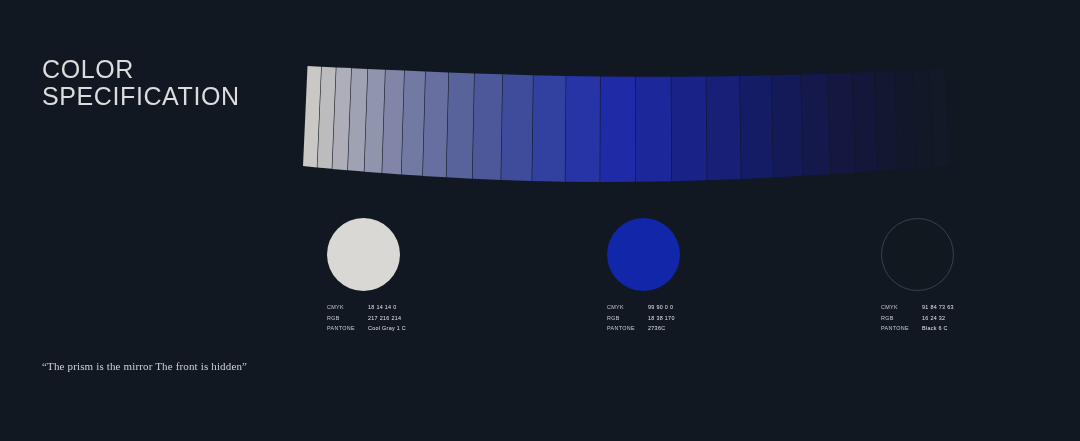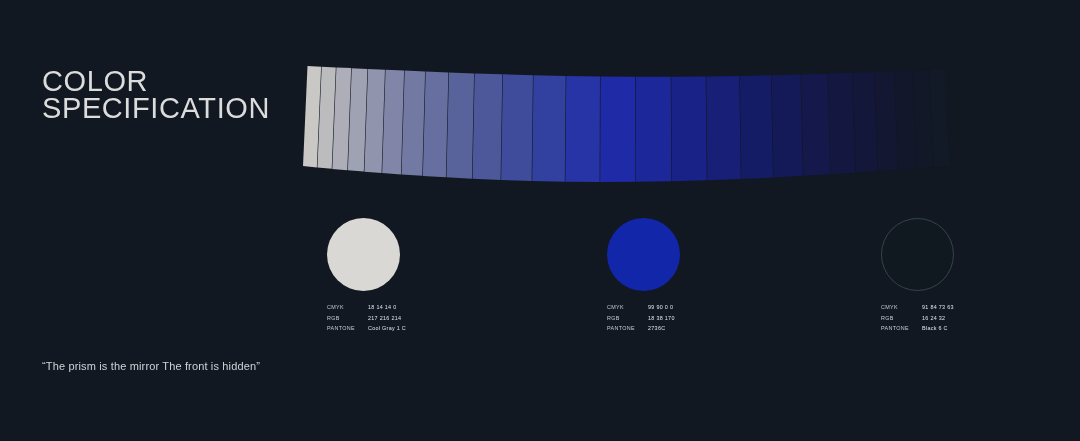--- a/index.html
+++ b/index.html
@@ -15,27 +15,26 @@
     overflow: hidden;
     position: relative;
     -webkit-font-smoothing: antialiased;
   }
 
   
   .page-title {
     position: absolute;
     left: 42px;
     top: 56px;
-    font-size: 29px;
+    font-size: 25px;
     line-height: 27px;
     letter-spacing: 0.6px;
     color: #dcdcdc;
     font-weight: 400;
     white-space: pre-line;
-    margin-top: 12px;
   }
 
   
   .fan {
     position: absolute;
     left: 296px;
     top: 52px;
     width: 668px;
     height: 140px;
   }
@@ -90,20 +89,21 @@
 
   
   .quote {
     position: absolute;
     left: 42px;
     top: 360px;
     font-size: 11px;
     letter-spacing: 0.15px;
     color: #cfd3d8;
     font-weight: 400;
+    font-family: Liberation Serif, serif;
   }
 </style>
 </head>
 <body style="background: rgb(17, 24, 33);">
 
 <div class="page-title">COLOR
 SPECIFICATION</div>
 
 <div class="fan">
   <svg id="fan-svg" viewBox="0 0 668 140" preserveAspectRatio="none">

